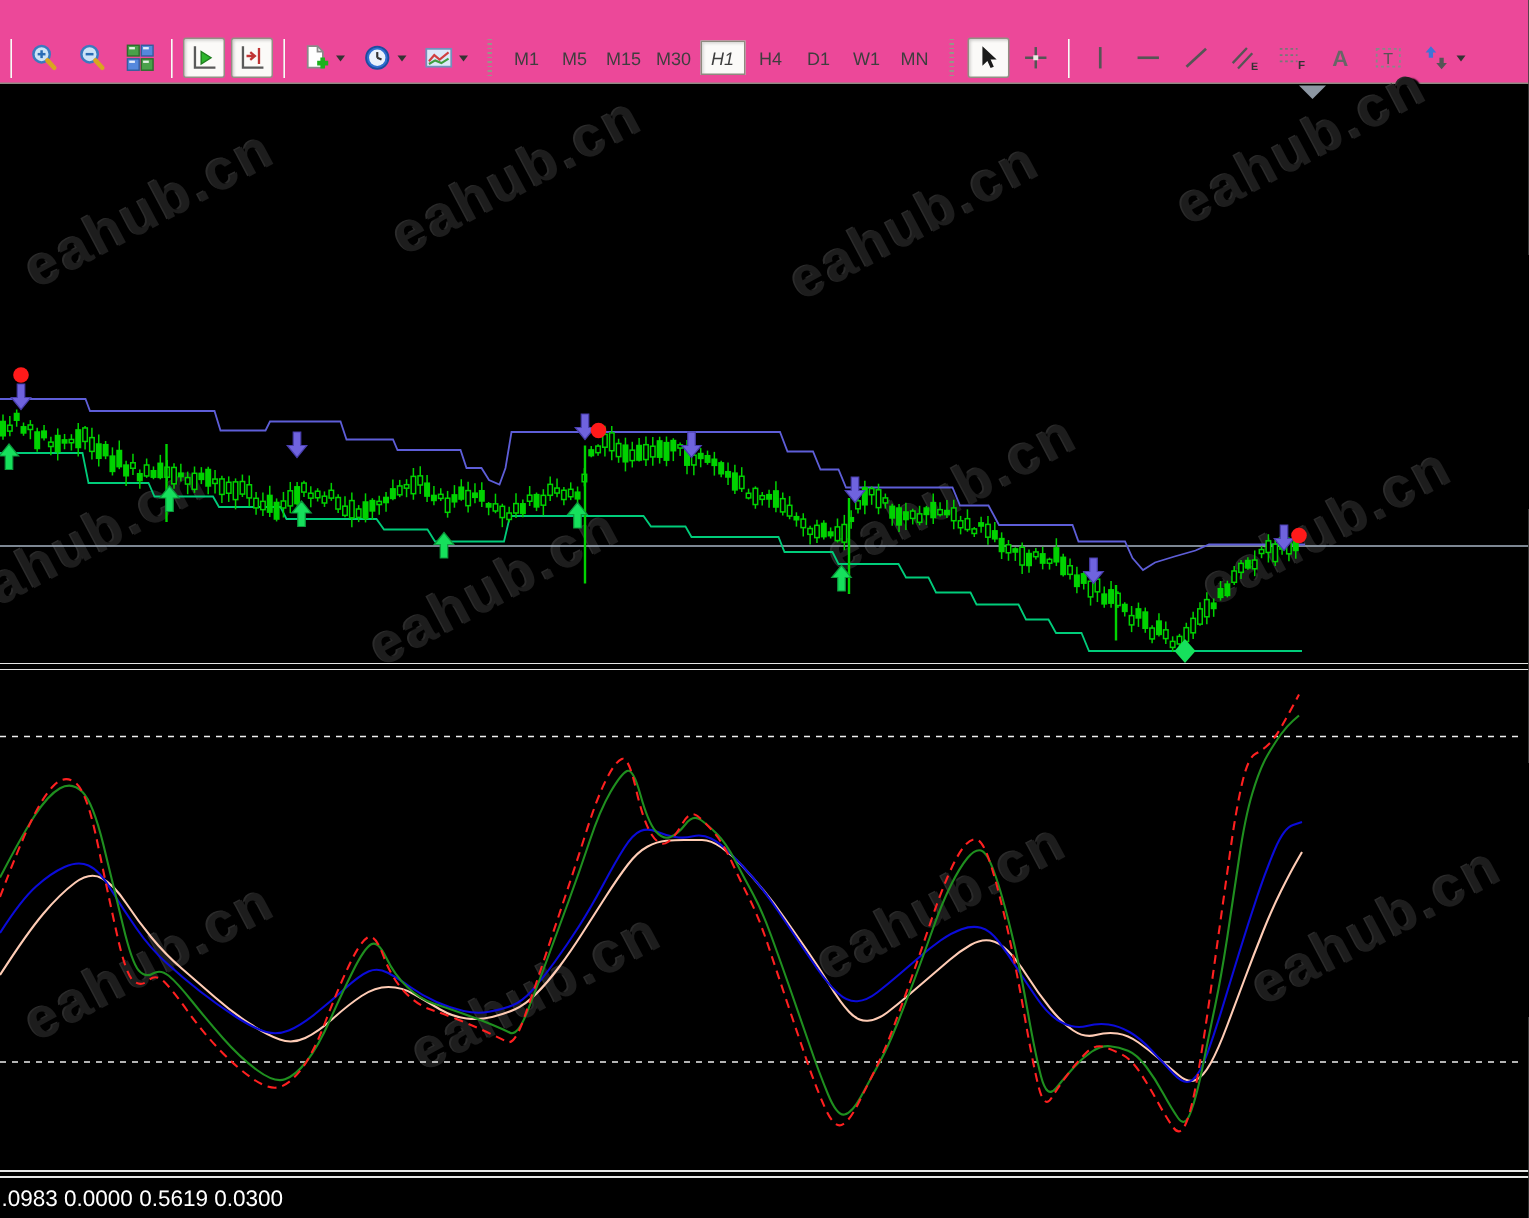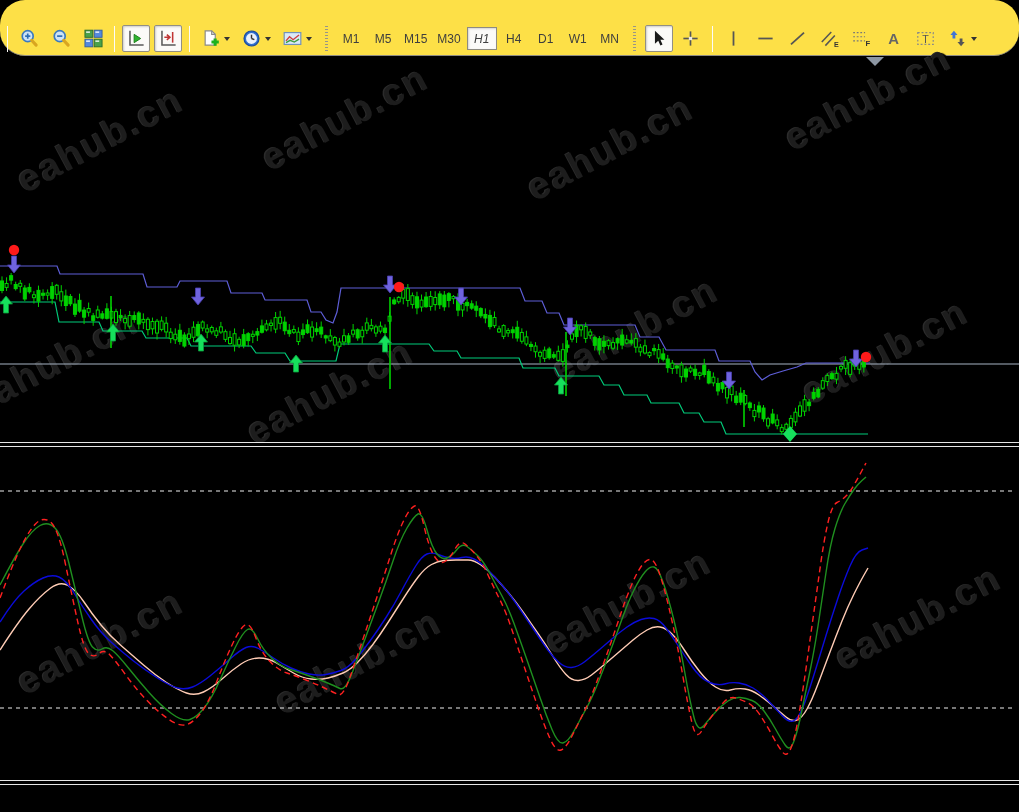--- a/index.html
+++ b/index.html
@@ -1,20 +1,20 @@
 <!DOCTYPE html>
 <html><head>
 <meta charset="utf-8">
 <style>
   html,body{margin:0;padding:0;background:#777;}
   *{box-sizing:border-box;font-family:"Liberation Sans",sans-serif;}
   .screen{position:relative;width:1019px;height:812px;background:#000;overflow:hidden;}
   
-  .toolbar{position:absolute;left:0;top:0;width:1019px;height:56px;background:#fde047;
-           border-bottom:1px solid #8f8c84;display:flex;align-items:flex-end;padding:0 2px 3px 2px;border-radius:25px;}
+  .toolbar{position:absolute;left:0;top:0;width:1019px;height:56px;background:#ec4899;
+           border-bottom:1px solid #8f8c84;display:flex;align-items:flex-end;padding:0 2px 3px 2px;}
   .tb-row{display:flex;align-items:center;width:100%;}
   .tbtn{height:27px;min-width:28px;padding:0 3px;display:flex;align-items:center;justify-content:center;
         border:1px solid transparent;border-radius:2px;margin:0 2px;cursor:default;}
   .tbtn.active{background:#fbfaf8;border:1px solid #928f84;box-shadow:inset 1px 1px 2px rgba(0,0,0,.18);}
   .tsep{width:1px;height:26px;background:#b3b0a8;border-right:1px solid #fcfbf9;margin:0 5px;}
   .grip{width:3px;height:26px;margin:0 7px;
         background:repeating-linear-gradient(180deg,#989588 0 1px,transparent 1px 3px);}
   .tf-btn{height:23px;min-width:30px;padding:0 3px;margin:0 1px;display:flex;align-items:center;justify-content:center;
           font-size:12px;color:#3e3e3e;border:1px solid transparent;}
   .tf-btn.active{background:#fbfaf8;border:1px solid #8e8b80;box-shadow:inset 1px 1px 2px rgba(0,0,0,.15);font-style:italic;}
@@ -613,13 +613,16 @@
   <svg id="indicator" class="layer" width="1019" height="332" style="top:448px" viewBox="0 448 1019 332">
       <line x1="0" y1="491" x2="1016" y2="491" stroke="#eeeeee" stroke-width="1" stroke-dasharray="4 4"></line>
       <line x1="0" y1="708" x2="1016" y2="708" stroke="#eeeeee" stroke-width="1" stroke-dasharray="4 4"></line>
       <path d="M0,650 Q18,622 29,609 Q40,596 50,588.5 Q60,581 68,585.5 Q76,590 84,602 Q92,614 101,625 Q110,636 121,645.5 Q132,655 143.5,665 Q155,675 166.5,682.5 Q178,690 186.5,693 Q195,696 203.5,692 Q212,688 222,679 Q232,670 241,664 Q250,658 259,658 Q268,658 276.5,663 Q285,668 293.5,673 Q302,678 311,679 Q320,680 328,678 Q336,676 343,673 Q350,670 357.5,662.5 Q365,655 372.5,645 Q380,635 388,622.5 Q396,610 404,597.5 Q412,585 418.5,576.5 Q425,568 431.5,564.5 Q438,561 444,560.5 Q450,560 456,560 Q462,560 468,560 Q474,560 481,565 Q488,570 495,577.5 Q502,585 509,593.5 Q516,602 523,612 Q530,622 538,633.5 Q546,645 553,656.5 Q560,668 566,674.5 Q572,681 578.5,680.5 Q585,680 591.5,675 Q598,670 605,664 Q612,658 619,652 Q626,646 633,640 Q640,634 647,630 Q654,626 660,627 Q666,628 672,634 Q678,640 685,651 Q692,662 700,672 Q708,682 715.5,687 Q723,692 730.5,690 Q738,688 745,689 Q752,690 759,695 Q766,700 773,706 Q780,712 786,717 Q792,722 797,720 Q802,718 807,709 Q812,700 818,684 Q824,668 830,652 Q836,636 842,621 Q848,606 854,594 Q860,582 864,575 L868,568" fill="none" stroke="#ffccb5" stroke-width="1.4"></path>
       <path d="M0,622 Q14,600 24,591 Q34,582 43,578 Q52,574 59,577 Q66,580 74,593 Q82,606 91,619 Q100,632 111,642 Q122,652 133.5,661 Q145,670 157.5,678 Q170,686 177.5,688 Q185,690 192.5,687 Q200,684 210,676 Q220,668 230,659 Q240,650 246,647.5 Q252,645 258.5,648.5 Q265,652 273.5,658 Q282,664 291,668 Q300,672 309,674 Q318,676 326,674.5 Q334,673 341,670.5 Q348,668 355,660 Q362,652 370,641 Q378,630 386,617.5 Q394,605 402,590 Q410,575 416,565.5 Q422,556 427,554 Q432,552 438,554.5 Q444,557 450,558 Q456,559 462,557.5 Q468,556 474,559 Q480,562 487,569 Q494,576 501,584 Q508,592 515,602 Q522,612 530,624 Q538,636 545,646 Q552,656 558.5,662 Q565,668 571.5,667.5 Q578,667 585,661.5 Q592,656 599,650 Q606,644 613,638 Q620,632 627,627 Q634,622 641,619.5 Q648,617 654,618.5 Q660,620 666,628 Q672,636 678,645.5 Q684,655 692,666.5 Q700,678 708.5,682 Q717,686 724.5,684 Q732,682 739,683 Q746,684 753,688 Q760,692 767.5,700 Q775,708 782.5,716 Q790,724 795,720 Q800,716 805,702 Q810,688 815,671.5 Q820,655 826,635.5 Q832,616 838,598 Q844,580 850,566 Q856,552 862,550 L868,548" fill="none" stroke="#0b0bd9" stroke-width="1.4"></path>
       <path d="M0,585 Q14,558 23,544 Q32,530 40,525.5 Q48,521 55,528 Q62,535 69,563.5 Q76,592 82,617 Q88,642 92.5,647 Q97,652 102,649 Q107,646 112.5,650.5 Q118,655 128,667.5 Q138,680 149,692.5 Q160,705 171.5,713.5 Q183,722 190,719.5 Q197,717 204.5,707.5 Q212,698 220,680 Q228,662 235.5,647 Q243,632 247.5,629.5 Q252,627 257.5,638.5 Q263,650 271.5,658 Q280,666 289,669 Q298,672 308,675.5 Q318,679 326.5,682.5 Q335,686 340,688.5 Q345,691 351.5,674.5 Q358,658 365,639 Q372,620 379,601 Q386,582 393,561 Q400,540 407,528 Q414,516 418,514 Q422,512 427,530 Q432,548 437,554 Q442,560 447,558 Q452,556 457,549.5 Q462,543 467,546.5 Q472,550 478,556 Q484,562 490,573.5 Q496,585 502,596 Q508,607 514,623.5 Q520,640 527,660 Q534,680 540,697.5 Q546,715 552,729.5 Q558,744 563,743 Q568,742 574,731 Q580,720 586,709 Q592,698 598,683 Q604,668 610,652 Q616,636 622,619 Q628,602 634,590 Q640,578 645,572 Q650,566 654,567 Q658,568 663,582 Q668,596 674,620.5 Q680,645 685,673.5 Q690,702 694,717.5 Q698,733 704,725.5 Q710,718 716,711.5 Q722,705 728,701 Q734,697 740,697.5 Q746,698 752,700.5 Q758,703 764,711 Q770,719 775.5,729 Q781,739 785.5,745.5 Q790,752 794,741 Q798,730 802,710 Q806,690 810,671 Q814,652 818,626 Q822,600 826,572.5 Q830,545 835,528.5 Q840,512 845,503.5 Q850,495 854,489.5 Q858,484 862,480.5 L866,477" fill="none" stroke="#1f8f1f" stroke-width="1.4"></path>
       <path d="M0,598 Q12,566 20,549 Q28,532 35.5,524 Q43,516 50.5,522 Q58,528 65,562 Q72,596 78,623 Q84,650 89,654 Q94,658 99,653.5 Q104,649 109.5,654.5 Q115,660 125,674 Q135,688 146.5,700 Q158,712 169,719.5 Q180,727 187,724.5 Q194,722 201.5,712 Q209,702 217,681 Q225,660 232.5,644 Q240,628 245,625 Q250,622 255.5,637 Q261,652 269.5,661 Q278,670 287,673 Q296,676 306,680 Q316,684 324.5,688 Q333,692 338,694.5 Q343,697 349.5,678.5 Q356,660 363,639 Q370,618 377,597 Q384,576 391,554 Q398,532 404,520 Q410,508 414.5,506 Q419,504 424,526 Q429,548 434.5,556.5 Q440,565 445,561.5 Q450,558 455,549 Q460,540 465,544 Q470,548 476,555 Q482,562 488,575 Q494,588 500,600 Q506,612 512,630 Q518,648 525,669 Q532,690 538,707.5 Q544,725 550,738.5 Q556,752 561,750 Q566,748 572,736 Q578,724 584,712 Q590,700 596,684 Q602,668 608,651 Q614,634 620,616 Q626,598 632,584 Q638,570 643,564 Q648,558 652,560 Q656,562 661,578 Q666,594 672,621 Q678,648 683,677 Q688,706 692,723 Q696,740 701,732 Q706,724 712,716 Q718,708 724,702 Q730,696 736,698 Q742,700 748,703 Q754,706 760,715 Q766,724 772,735 Q778,746 782.5,752 Q787,758 791,748 Q795,738 799,714 Q803,690 806.5,665 Q810,640 813.5,615 Q817,590 820.5,565 Q824,540 828,522.5 Q832,505 837,502.5 Q842,500 846,496 Q850,492 854,485 Q858,478 862,470.5 L866,463" fill="none" stroke="#ff2020" stroke-width="1.4" stroke-dasharray="6 4"></path>
     </svg>
   <div class="sep-h" style="top:780px"></div>
   <div id="scroll-marker" class="scroll-marker" style="left: 866px; top: 57px;"></div>
+  <div class="statusbar">
+    <span>.0983 0.0000 0.5619 0.0300</span>
+  </div>
 </div>
 
 </body></html>

